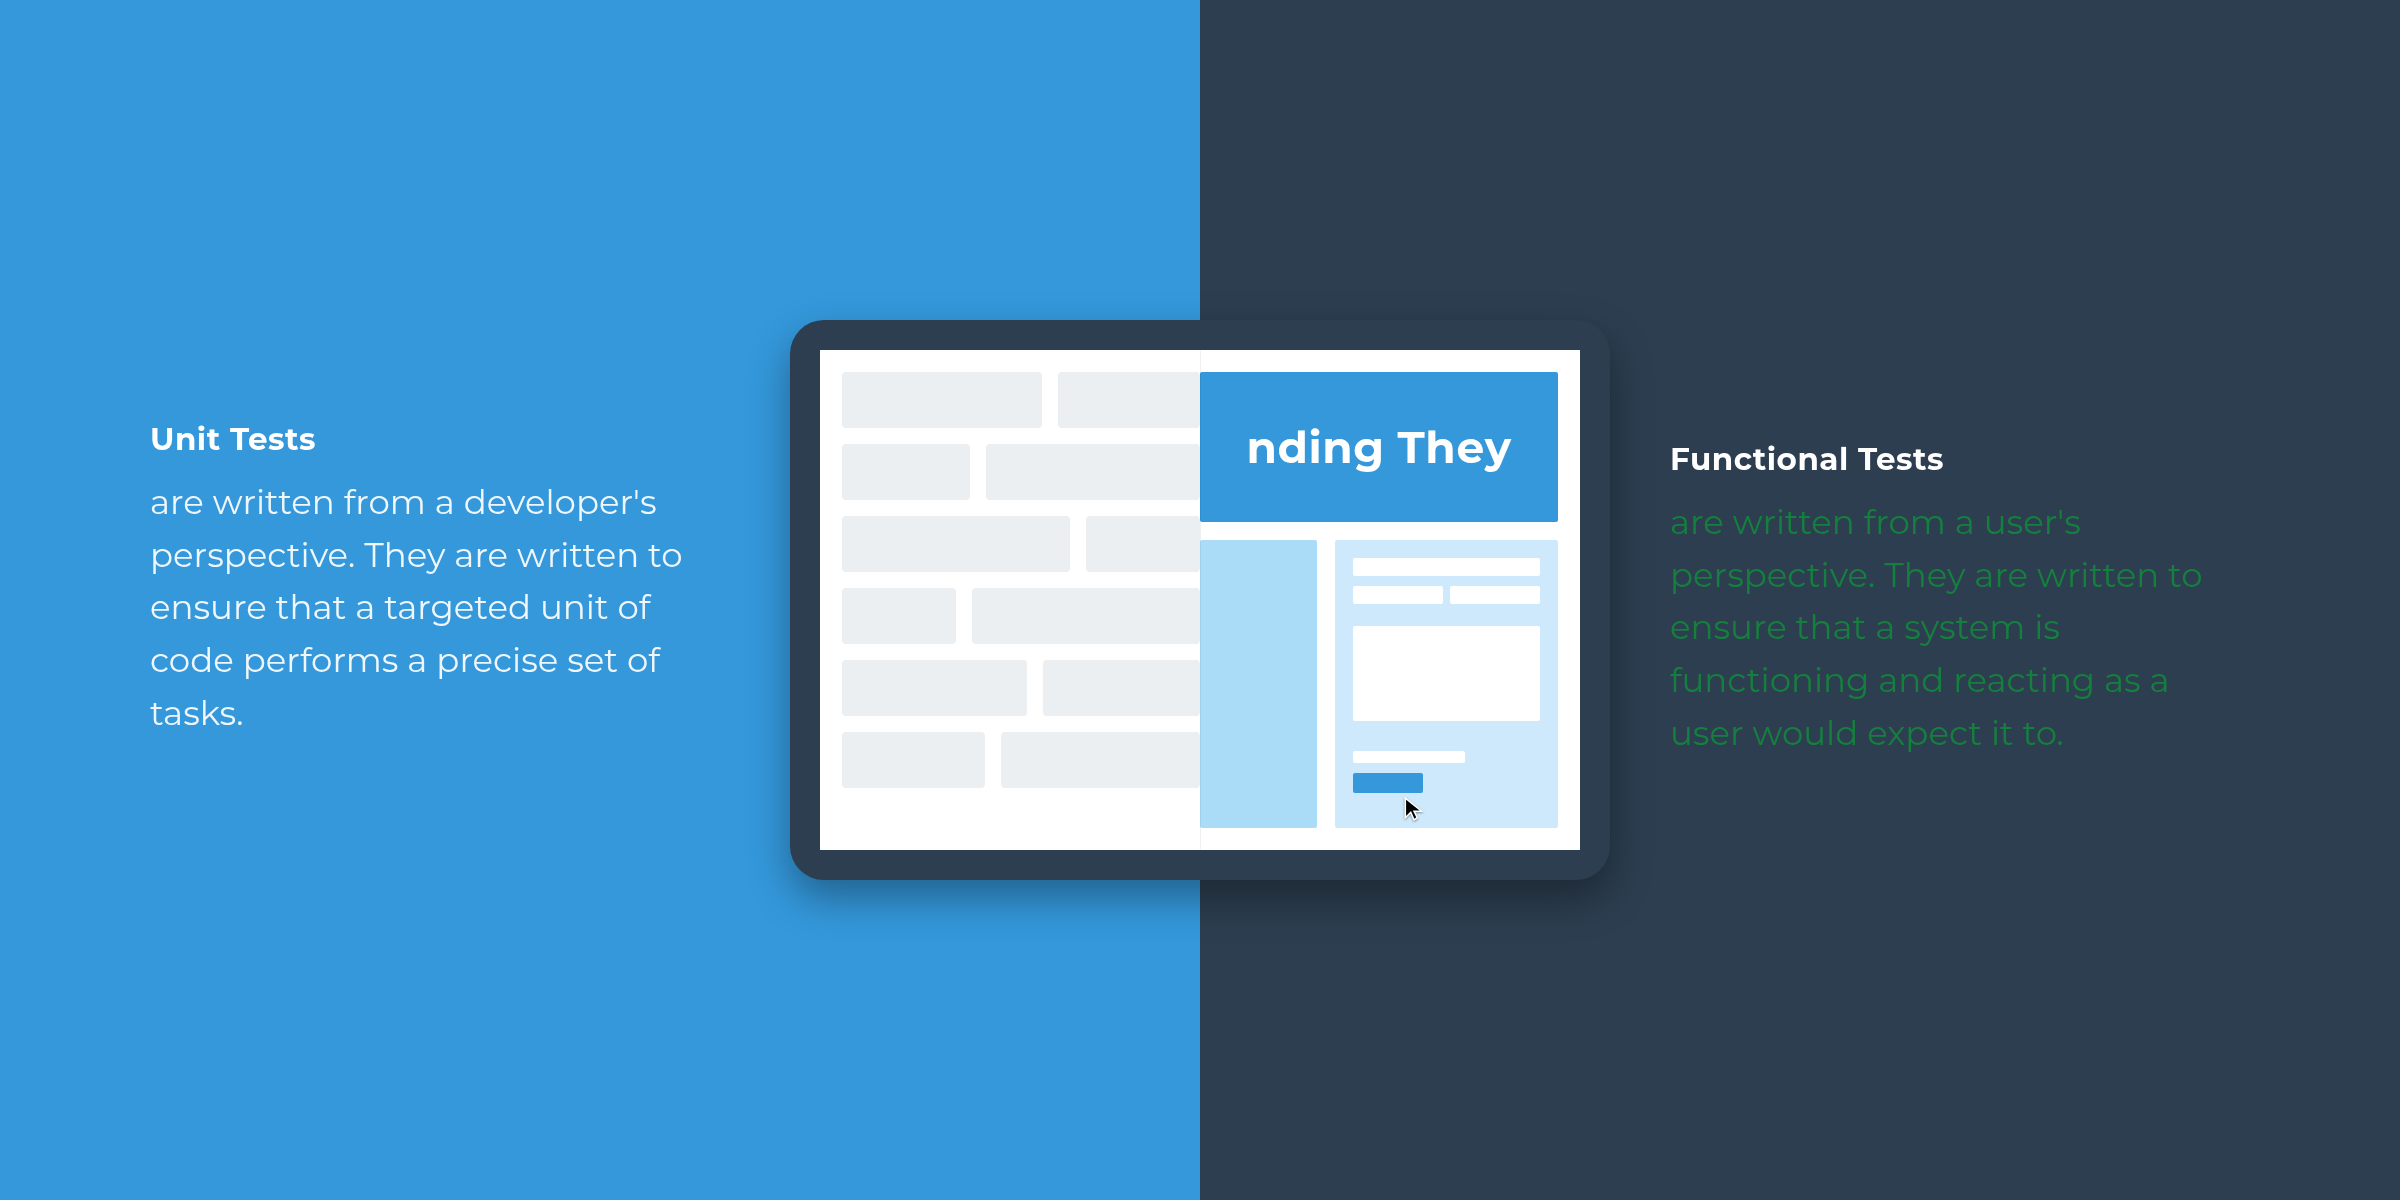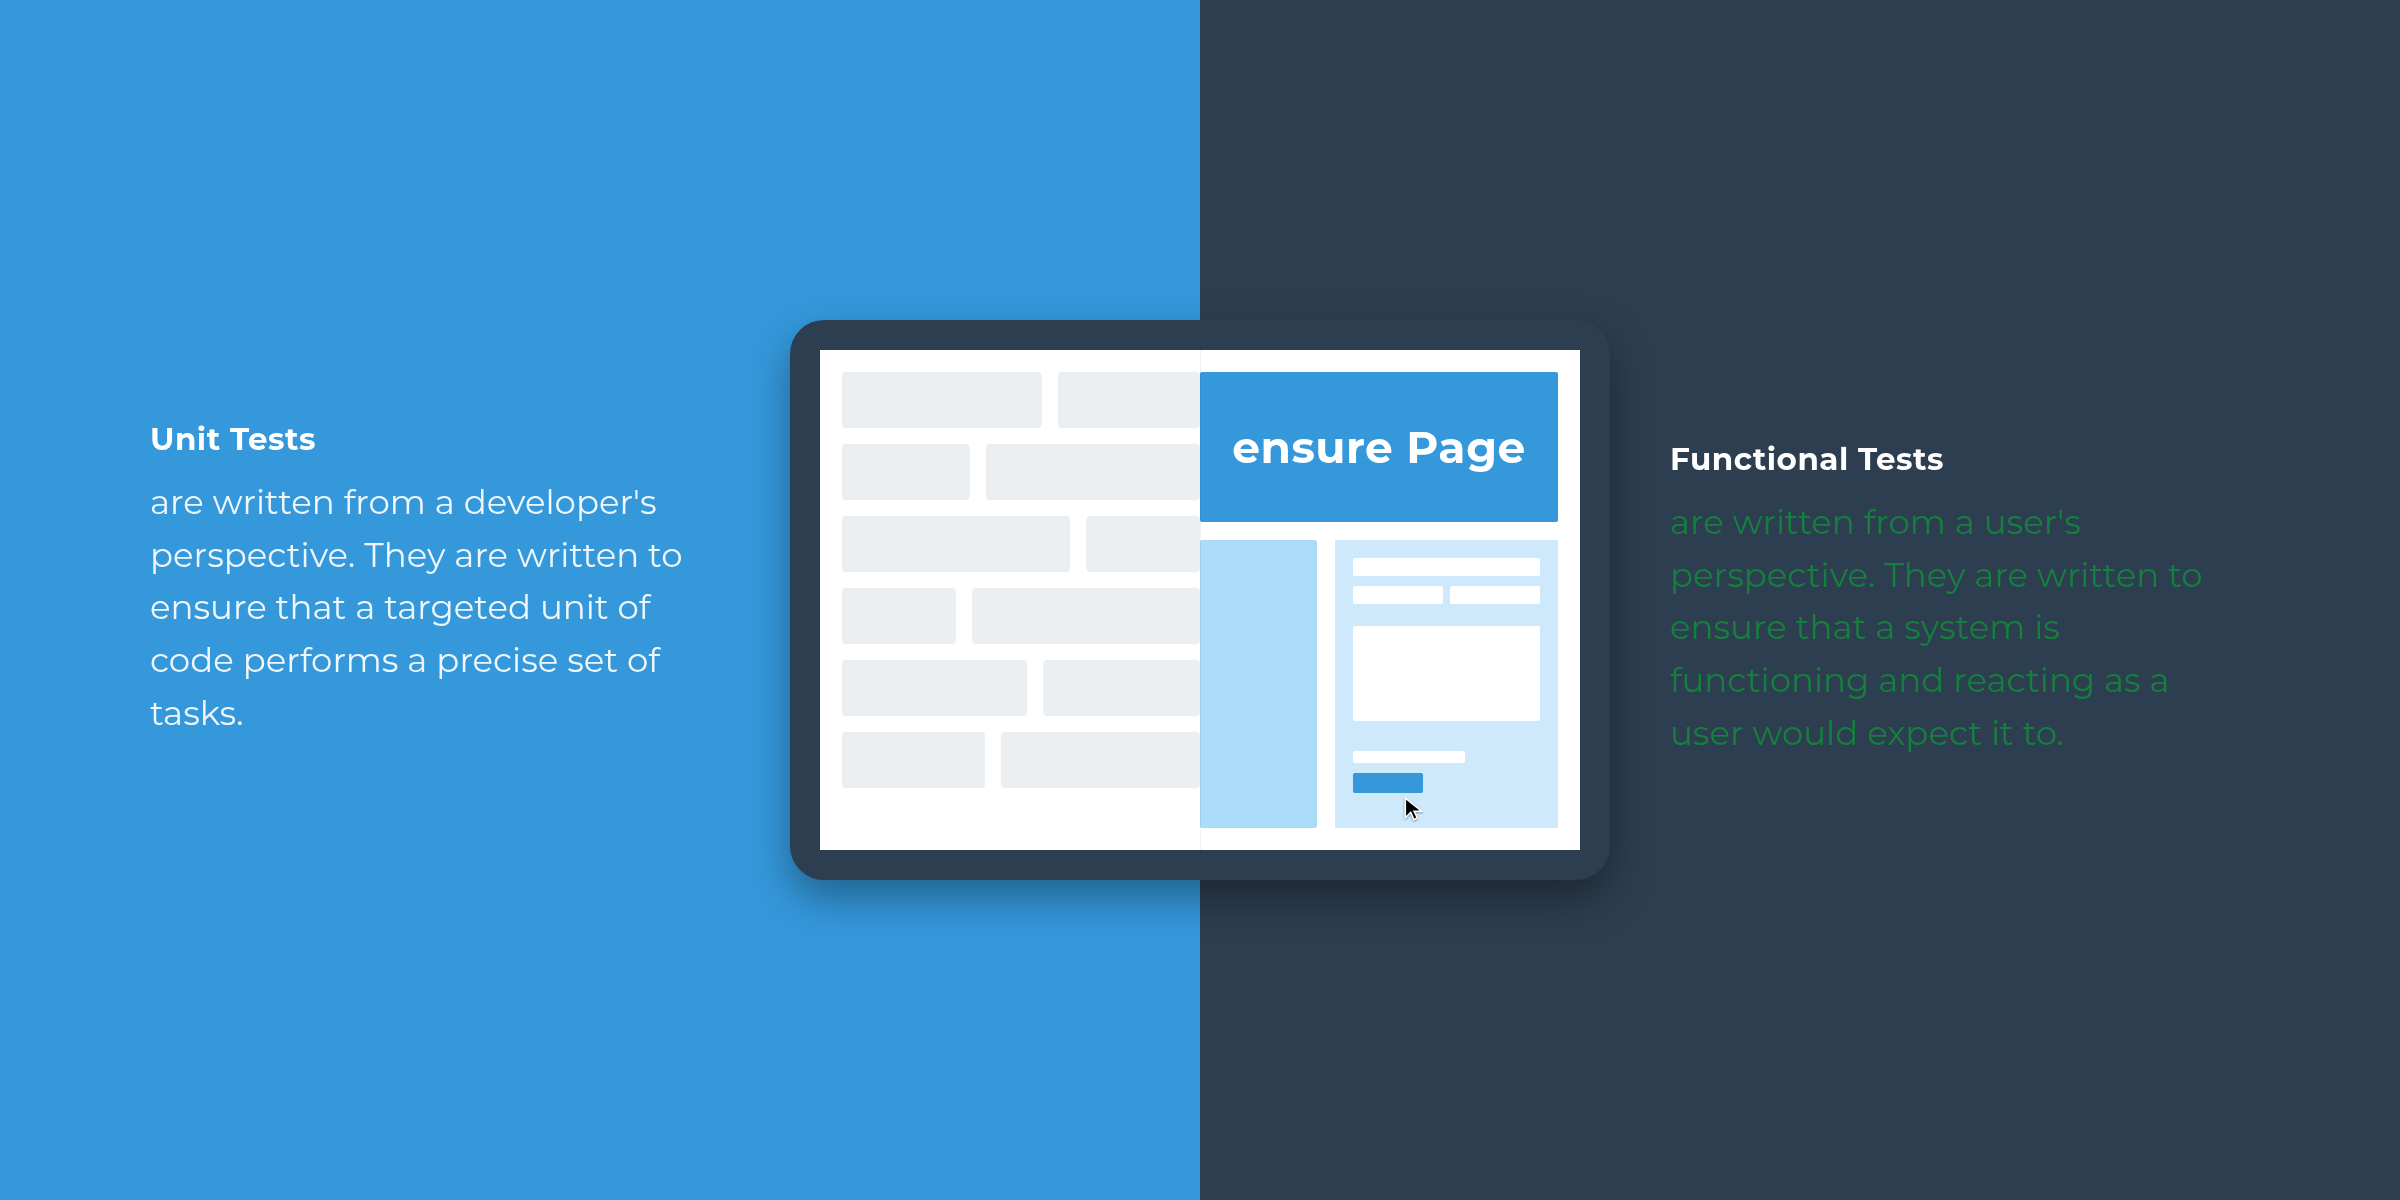--- a/index.html
+++ b/index.html
@@ -116,21 +116,21 @@
               <div class="blk b"></div>
             </div>
           <div class="row r6">
               <div class="blk a"></div>
               <div class="blk b"></div>
             </div>
         </div>
 
         <div class="ui">
           <div class="hero">
-            <span>ensure Page</span>
+            <span>nding They</span>
           </div>
           <div class="cols">
             <div class="colL"></div>
             <div class="colR">
               <div class="line"></div>
               <div>
                 <div class="line half"></div><div class="line half"></div>
               </div>
               <div class="textarea"></div>
               <div class="small"></div>

